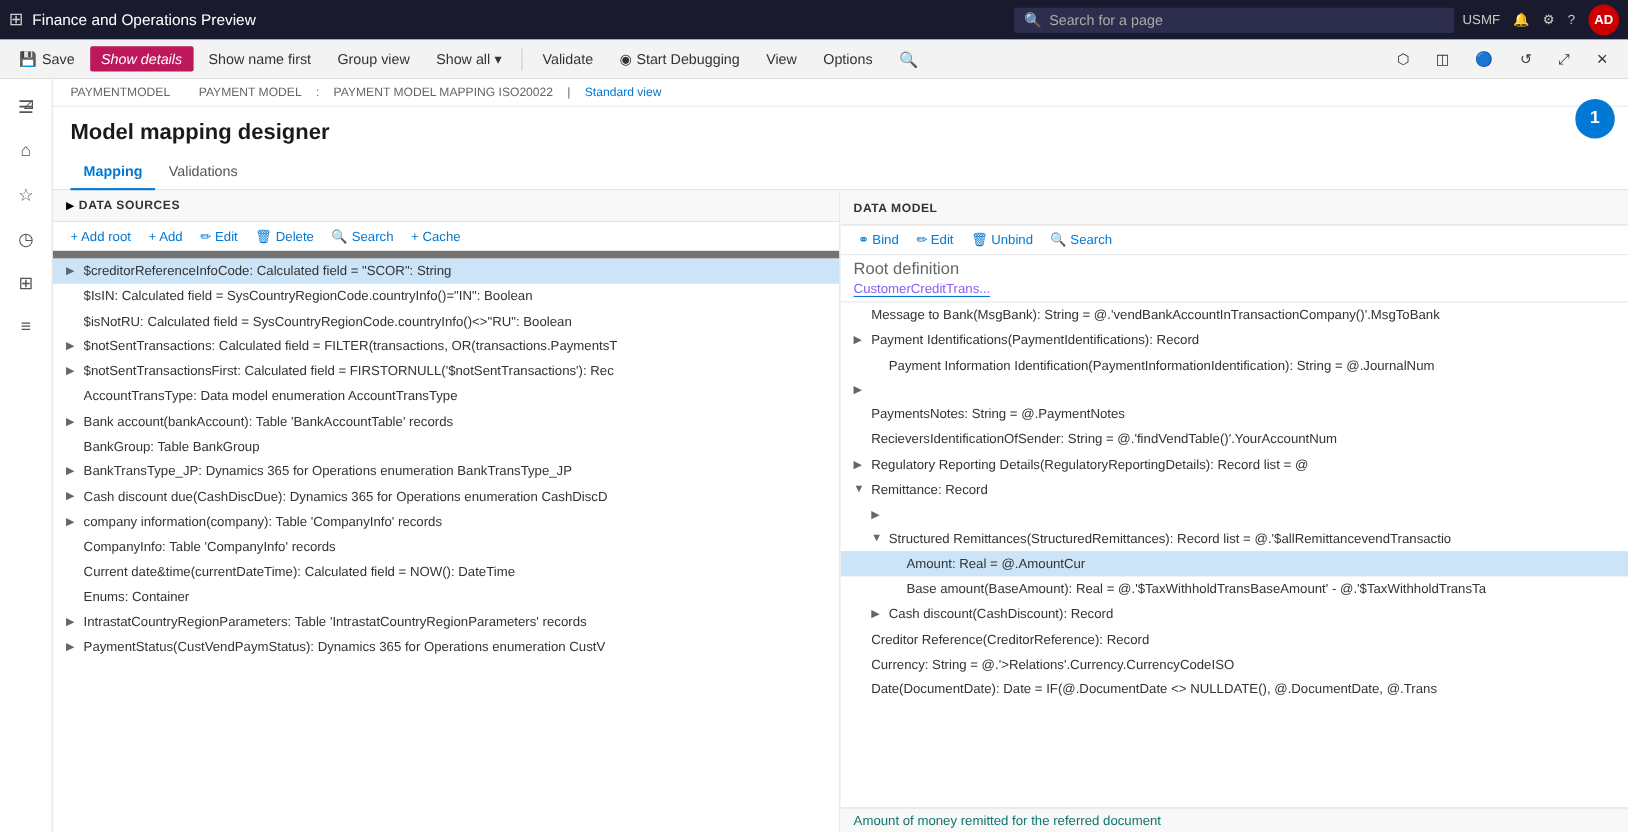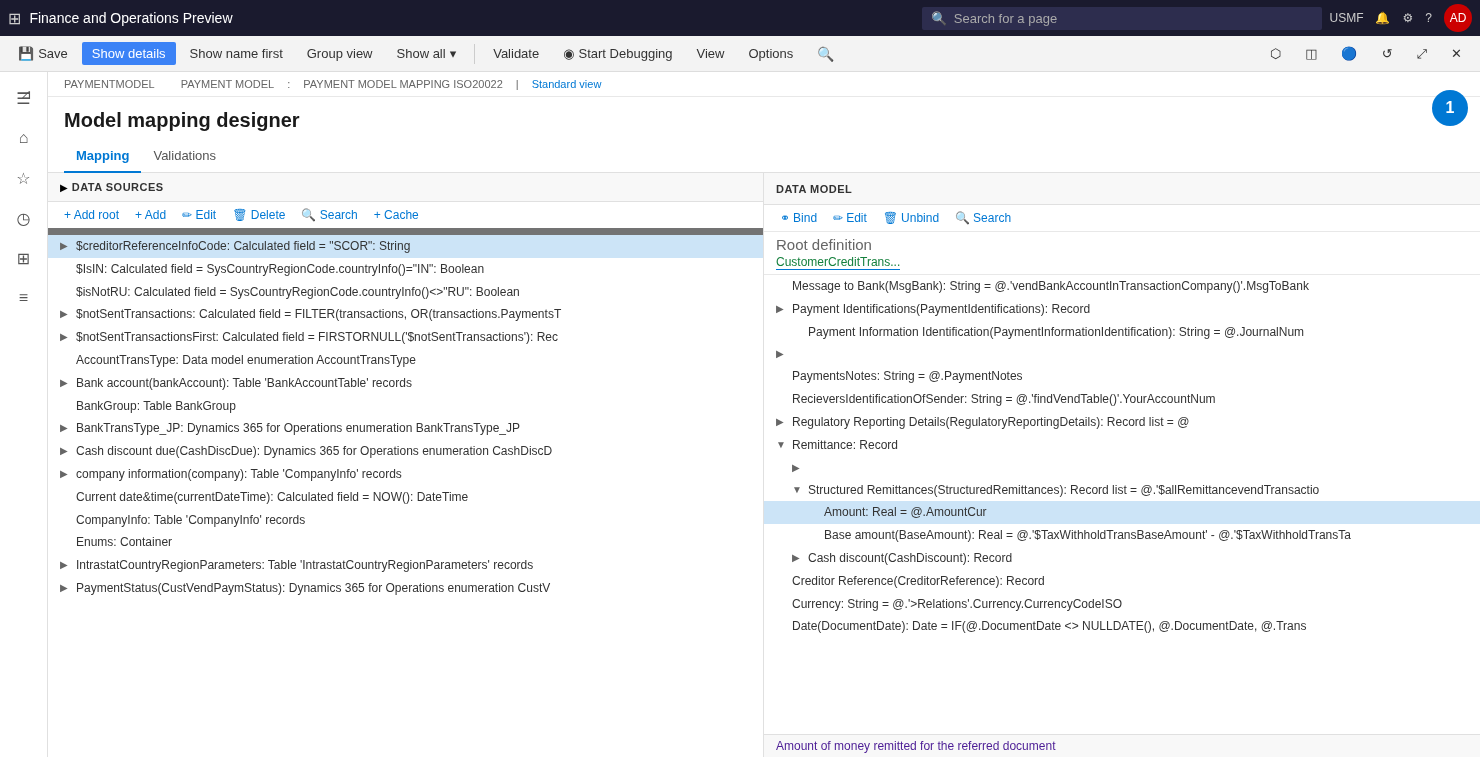--- a/index.html
+++ b/index.html
@@ -11,33 +11,33 @@
     }
     .top-nav-grid { color: #ccc; font-size: 16px; cursor: pointer; }
     .top-nav-title { color: #fff; font-size: 14px; flex: 1; }
     .top-nav-search {
       display: flex; align-items: center; background: #2d2d4e; border-radius: 2px;
       padding: 4px 10px; gap: 6px; width: 400px; color: #aaa; font-size: 13px;
     }
     .top-nav-right { display: flex; align-items: center; gap: 12px; color: #ccc; font-size: 12px; }
     .top-nav-avatar {
       background: #c00; color: #fff; border-radius: 50%; width: 28px; height: 28px;
-      display: flex; align-items: center; justify-content: center; font-size: 12px; font-weight: normal;
+      display: flex; align-items: center; justify-content: center; font-size: 12px; font-weight: bold;
     }
 
     
     .toolbar {
       display: flex; align-items: center; background: #f3f3f3; border-bottom: 1px solid #ddd;
       height: 36px; padding: 0 8px; gap: 4px;
     }
     .toolbar-btn {
       display: flex; align-items: center; gap: 4px; padding: 4px 10px; border: none;
       background: transparent; cursor: pointer; font-size: 13px; color: #333; border-radius: 2px;
     }
-    .toolbar-btn.active { background: #3b82f6; color: #fff; }
+    .toolbar-btn.active { background: #be185d; color: #fff; font-style: italic; }
     .toolbar-btn.save { background: transparent; }
     .toolbar-search-icon { color: #555; font-size: 14px; }
 
     
     .layout { display: flex; height: calc(757px - 72px); }
     .left-sidebar {
       width: 48px; background: #fff; border-right: 1px solid #e0e0e0;
       display: flex; flex-direction: column; align-items: center; padding-top: 8px; gap: 4px;
     }
     .sidebar-icon {
@@ -100,24 +100,24 @@
     .right-panel-toolbar {
       display: flex; align-items: center; padding: 4px 12px; gap: 8px;
       border-bottom: 1px solid #e8e8e8;
     }
     .right-panel-toolbar-btn {
       display: flex; align-items: center; gap: 3px; cursor: pointer;
       font-size: 12px; color: #0078d4; background: none; border: none; padding: 2px 4px;
     }
     .root-definition { padding: 4px 12px; font-size: 12px; color: #333; border-bottom: 1px solid #e8e8e8; }
     .root-def-label { font-size: 15px; color: #666; }
-    .root-def-value { color: #15803d; border-bottom: 1px solid #0078d4; display: inline-block; margin-top: 2px; }
+    .root-def-value { color: #8b5cf6; border-bottom: 1px solid #0078d4; display: inline-block; margin-top: 2px; }
 
     .right-content { flex: 1; overflow-y: auto; overflow-x: hidden; }
-    .status-bar { padding: 4px 12px; font-size: 12px; color: #4c1d95; background: #f8f8f8; border-top: 1px solid #e0e0e0; }
+    .status-bar { padding: 4px 12px; font-size: 12px; color: #0f766e; background: #f8f8f8; border-top: 1px solid #e0e0e0; }
 
     
     ::-webkit-scrollbar { width: 8px; height: 8px; }
     ::-webkit-scrollbar-track { background: #f0f0f0; }
     ::-webkit-scrollbar-thumb { background: #bbb; border-radius: 4px; }
 
     
     .step-indicator {
       position: absolute; right: 12px; top: 90px;
       width: 36px; height: 36px; background: #0078d4; color: #fff;
@@ -278,25 +278,25 @@
             <div class="tree-item">
       <span class="tree-toggle">▶</span>
       <span class="tree-text">Cash discount due(CashDiscDue): Dynamics 365 for Operations enumeration CashDiscD</span>
     </div>
             <div class="tree-item">
       <span class="tree-toggle">▶</span>
       <span class="tree-text">company information(company): Table 'CompanyInfo' records</span>
     </div>
             <div class="tree-item">
       <span class="tree-toggle"></span>
+      <span class="tree-text">CompanyInfo: Table 'CompanyInfo' records</span>
+    </div>
+            <div class="tree-item">
+      <span class="tree-toggle"></span>
       <span class="tree-text">Current date&amp;time(currentDateTime): Calculated field = NOW(): DateTime</span>
-    </div>
-            <div class="tree-item">
-      <span class="tree-toggle"></span>
-      <span class="tree-text">CompanyInfo: Table 'CompanyInfo' records</span>
     </div>
             <div class="tree-item">
       <span class="tree-toggle"></span>
       <span class="tree-text">Enums: Container</span>
     </div>
             <div class="tree-item">
       <span class="tree-toggle">▶</span>
       <span class="tree-text">IntrastatCountryRegionParameters: Table 'IntrastatCountryRegionParameters' records</span>
     </div>
             <div class="tree-item">

